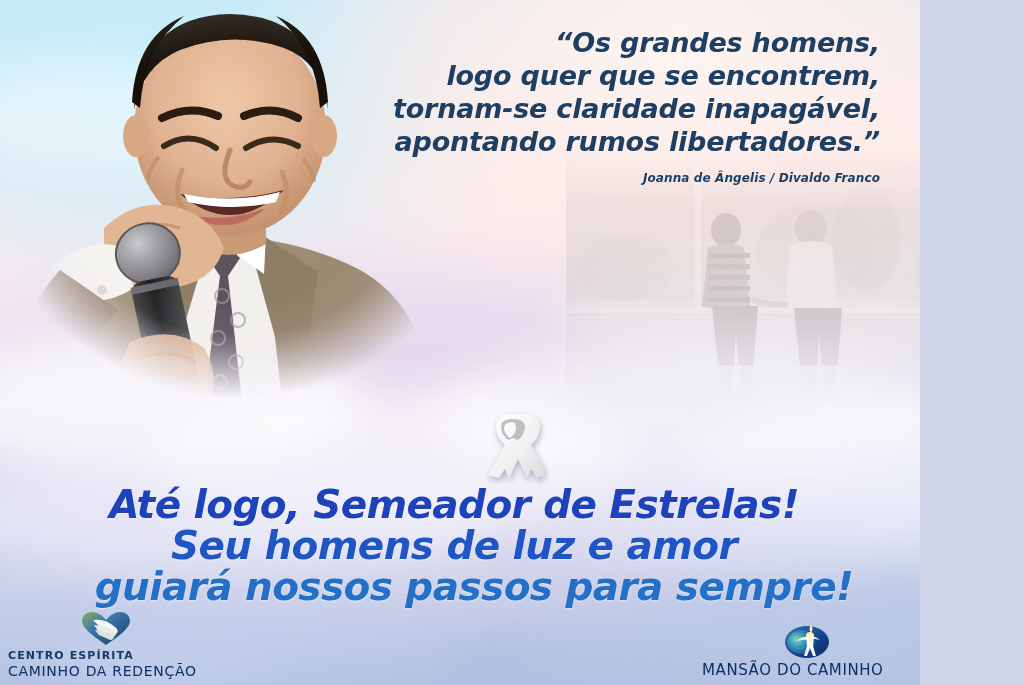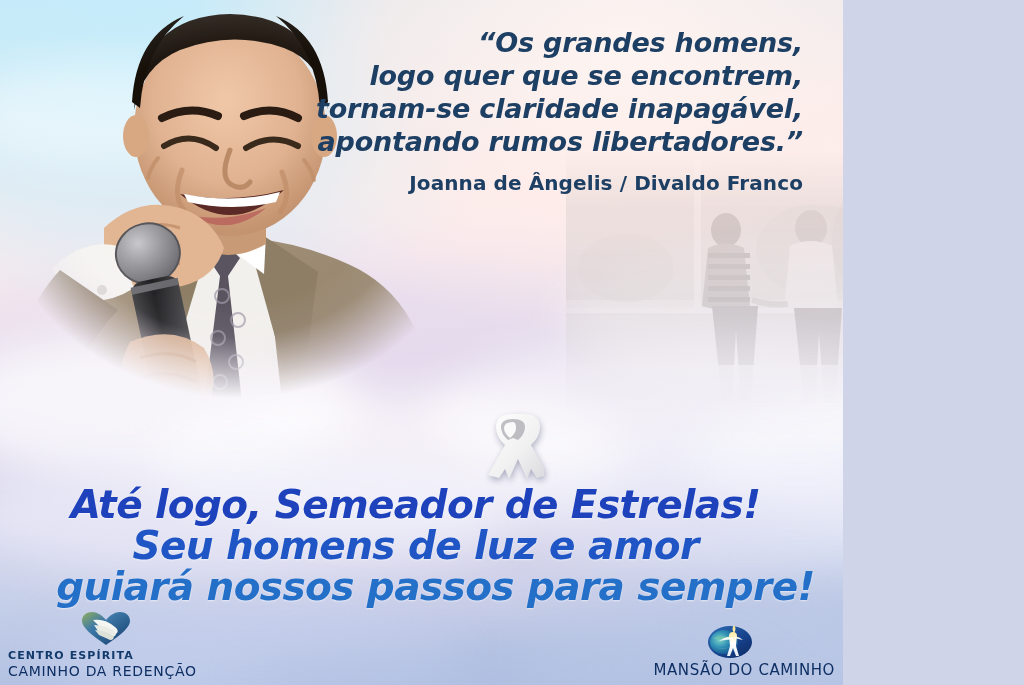--- a/index.html
+++ b/index.html
@@ -4,21 +4,21 @@
 <title>Memorial Tribute</title>
 <style>
   html,body{margin:0;padding:0;}
   body{
     width:1024px;height:685px;overflow:hidden;
     font-family:"DejaVu Sans","Liberation Sans",sans-serif;
     background:#cfd4e8;
   }
 
   .poster{
-    position:relative;width:843px;height:685px;overflow:hidden;
+    position:relative;width:920px;height:685px;overflow:hidden;
     background:
       radial-gradient(ellipse 560px 380px at 74% 6%, rgba(255,244,240,0.96) 0%, rgba(255,236,232,0.72) 42%, rgba(255,230,226,0.0) 78%),
       radial-gradient(ellipse 520px 300px at 16% 10%, rgba(196,236,250,0.95) 0%, rgba(203,234,248,0.55) 48%, rgba(214,232,246,0.0) 82%),
       radial-gradient(ellipse 700px 260px at 44% 64%, rgba(231,216,235,0.85) 0%, rgba(224,214,236,0.45) 55%, rgba(220,216,238,0) 85%),
       linear-gradient(177deg,
         #bfe7f7 0%,
         #d7eef8 9%,
         #f1f0f3 19%,
         #fbeeee 28%,
         #f7e9ee 38%,
@@ -71,21 +71,21 @@
   .quote .qline{
     font-family:"DejaVu Sans","Liberation Sans",sans-serif;
     font-style:italic;font-weight:bold;
     font-size:27px;line-height:33px;letter-spacing:-.2px;
     color:#1d3f64;
     white-space:nowrap;
   }
   .quote .attrib{
     margin-top:13px;
     font-family:"DejaVu Sans","Liberation Sans",sans-serif;
-    font-weight:bold;font-size:20px;letter-spacing:.1px;
+    font-style:italic;font-weight:bold;font-size:12px;letter-spacing:.1px;
     color:#1d3f64;
   }
 
   
   .ribbon{position:absolute;left:482px;top:408px;width:62px;height:74px;}
   .ribbon svg{display:block;width:100%;height:100%;
     filter:drop-shadow(1px 3px 3px rgba(90,95,130,.45));}
 
   
   .headline{
@@ -97,21 +97,21 @@
     font-size:39px;line-height:41px;letter-spacing:-.6px;
     white-space:nowrap;
     text-shadow:0 1px 2px rgba(255,255,255,.55);
   }
   .hl-1{color:#1d42bc;}
   .hl-2{color:#1f55c4;}
   .hl-3{color:#2470c8;padding-left:40px;}
 
   
   .logo-left{position:absolute;left:8px;bottom:6px;width:196px;}
-  .logo-right{position:absolute;right:8px;bottom:6px;width:210px;text-align:right;}
+  .logo-right{position:absolute;right:8px;bottom:6px;width:210px;text-align:left;}
   .logo-mark{height:36px;display:flex;align-items:center;justify-content:center;}
   .logo-mark svg{display:block;}
   .logo-l1{
     font-family:"DejaVu Sans","Liberation Sans",sans-serif;
     font-weight:bold;font-size:11px;letter-spacing:1.1px;color:#123a6b;
     margin-top:2px;
   }
   .logo-l2{
     font-family:"DejaVu Sans","Liberation Sans",sans-serif;
     font-weight:normal;font-size:14px;letter-spacing:.7px;color:#0e2f63;

